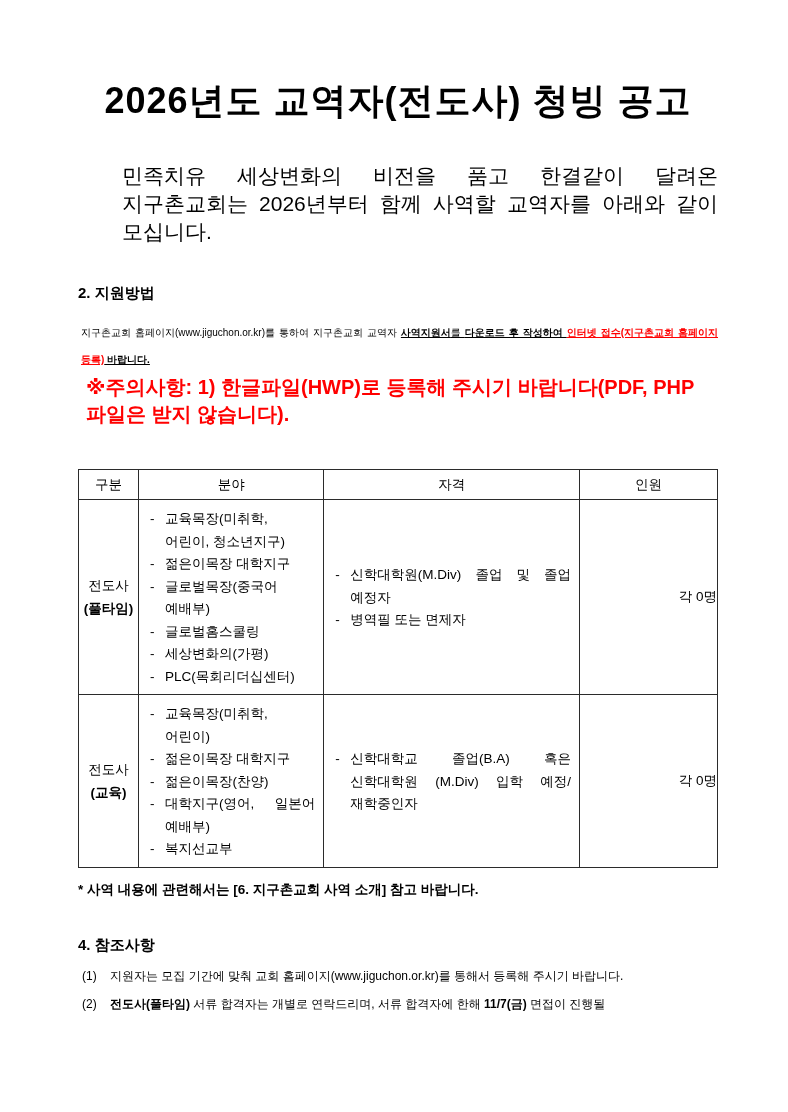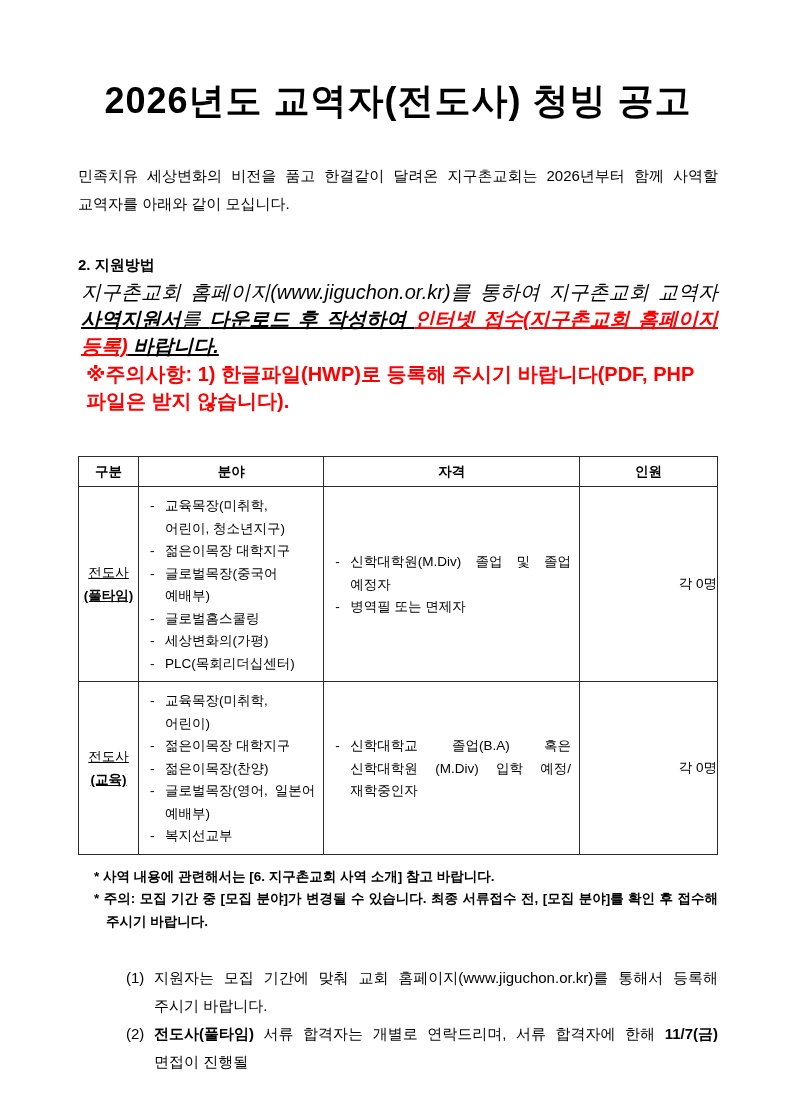--- a/index.html
+++ b/index.html
@@ -10,73 +10,73 @@
     color:#000; overflow:hidden;
   }
   .page { padding:84px 70px 0 78px; width:788px; }
 
   .doc-title {
     text-align:center; font-size:36px; font-weight:800;
     letter-spacing:1px; line-height:34px;
   }
 
   .body-text {
-    font-size:15px; line-height:28px;
-    text-align:justify; word-break:keep-all;
+    font-size:21px; line-height:28px;
+    text-align:justify; word-break:keep-all;margin-left:44px;
   }
 
   .intro { margin-top:44px; }
 
   .sec-heading { font-size:15px; font-weight:700; line-height:24px;margin-top:32px; }
 
   .s1 { margin-top:33px; }
 
   .s2 { margin-top:35px; }
-  .s2-body { margin-top:2px; padding-left:3px; font-size:20px; line-height:27px; text-align:justify; word-break:keep-all;font-style:italic; }
+  .s2-body { margin-top:14px; padding-left:3px; font-size:10px; line-height:27px; text-align:justify; word-break:keep-all; }
   .bold { font-weight:700; }
   .bu { font-weight:700; text-decoration:underline; }
   .u { text-decoration:underline; }
   .red { color:#FF0000; }
   .caution { padding-left:8px; margin-top:1px; font-size:20px; font-weight:700; line-height:27px; word-break:keep-all; }
 
   .s3 { margin-top:41px; }
 
   table.recruit {
     width:100%; margin-top:21px;
     border-collapse:collapse; table-layout:fixed;
     font-size:13.5px;
   }
   table.recruit th, table.recruit td {
     border:1.4px solid #2b2b2b; vertical-align:middle;
   }
   table.recruit th {
-    font-weight:700; height:30px; text-align:center;
+    font-weight:400; height:30px; text-align:center;
   }
-  td.cell-cat { text-align:center; line-height:23px;text-decoration:underline; }
+  td.cell-cat { text-align:center; line-height:23px; }
   td.cell-fields, td.cell-quals { padding:8px 8px 6px 11px; }
   .titem {
     padding-left:15px; text-indent:-15px;
     line-height:22.5px; text-align:justify; word-break:keep-all;
   }
   .bullet { display:inline-block; width:15px; text-indent:0; }
   td.cell-count { text-align:right; }
 
   .notes { margin-top:11px; }
   .note {
     font-size:13.5px; font-weight:700; line-height:22.5px;
     padding-left:12px; text-indent:-12px;
-    text-align:justify; word-break:keep-all;margin-left:16px;
+    text-align:justify; word-break:keep-all;
   }
 
   .s4 { margin-top:31px; }
   .s4-items { margin-top:5px; padding-left:4px; }
   .s4-item {
-    font-size:15px; line-height:28px;
+    font-size:12px; line-height:28px;
     padding-left:28px; text-indent:-28px;
-    text-align:justify; word-break:keep-all;margin-left:44px;
+    text-align:justify; word-break:keep-all;
   }
   .num { display:inline-block; width:28px; text-indent:0; }
 </style>
 </head>
 <body>
 
 <div class="page">
 
   <h1 class="doc-title">2026년도 교역자(전도사) 청빙 공고</h1>
 
@@ -128,38 +128,38 @@
         </tr>
         <tr>
           <td class="cell-cat">
             <div>전도사</div>
             <div class="bold">(교육)</div>
           </td>
           <td class="cell-fields">
             <div class="titem"><span class="bullet">-</span><span>교육목장(미취학, 어린이)</span></div>
             <div class="titem"><span class="bullet">-</span><span>젊은이목장 대학지구</span></div>
             <div class="titem"><span class="bullet">-</span><span>젊은이목장(찬양)</span></div>
-            <div class="titem"><span class="bullet">-</span><span>글로벌목장(영어, 일본어 예배부)</span></div>
+            <div class="titem"><span class="bullet">-</span><span>대학지구(영어, 일본어 예배부)</span></div>
             <div class="titem"><span class="bullet">-</span><span>복지선교부</span></div>
           </td>
           <td class="cell-quals">
             <div class="titem"><span class="bullet">-</span><span>신학대학교 졸업(B.A) 혹은 신학대학원 (M.Div) 입학 예정/재학중인자</span></div>
           </td>
           <td class="cell-count">각 0명</td>
         </tr>
       </tbody>
     </table>
 
     <div class="notes">
       <p class="note">* 사역 내용에 관련해서는 [6. 지구촌교회 사역 소개] 참고 바랍니다.</p>
-      <p class="note">* 주의: 모집 기간 중 [모집 분야]가 변경될 수 있습니다. 최종 서류접수 전, [모집 분야]를 확인 후 접수해 주시기 바랍니다.</p>
     </div>
   </div>
 
   <div class="s4">
+    <p class="sec-heading">4. 참조사항</p>
     <div class="s4-items">
       <p class="s4-item"><span class="num">(1)</span><span>지원자는 모집 기간에 맞춰 교회 홈페이지(www.jiguchon.or.kr)를 통해서 등록해 주시기 바랍니다.</span></p>
       <p class="s4-item"><span class="num">(2)</span><span class="bold">전도사(풀타임)</span><span> 서류 합격자는 개별로 연락드리며, 서류 합격자에 한해 </span><span class="bold">11/7(금)</span><span> 면접이 진행될 </span></p>
 
     </div>
   </div>
 
 </div>
 
 </body></html>

